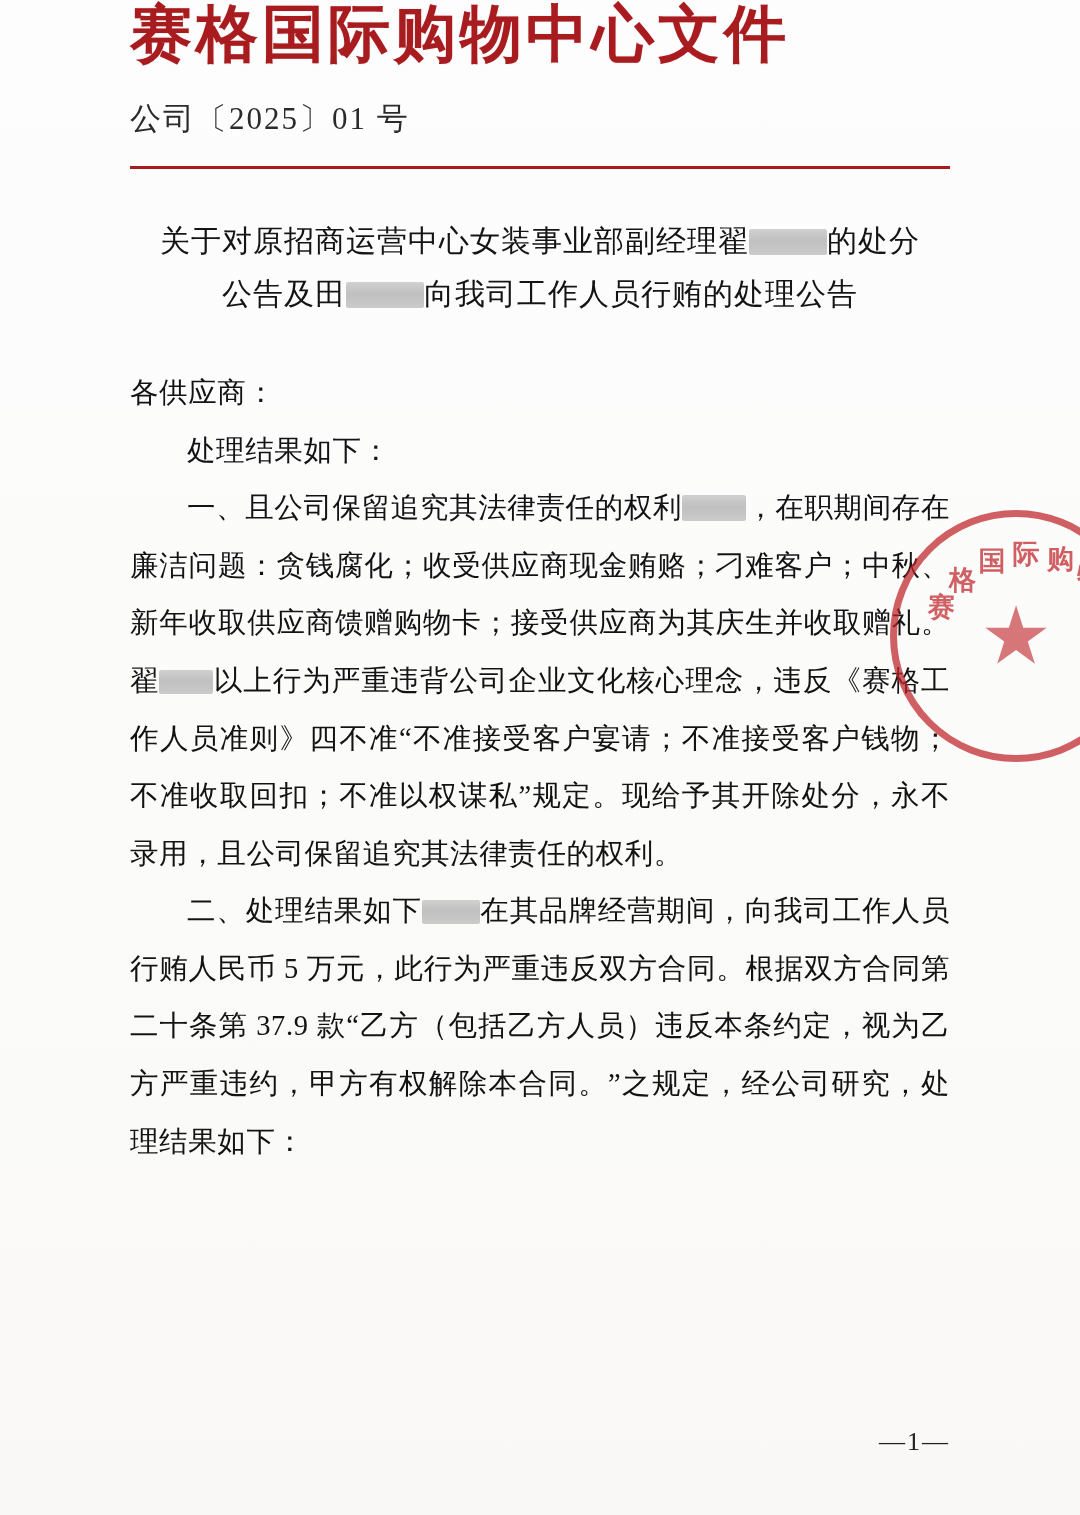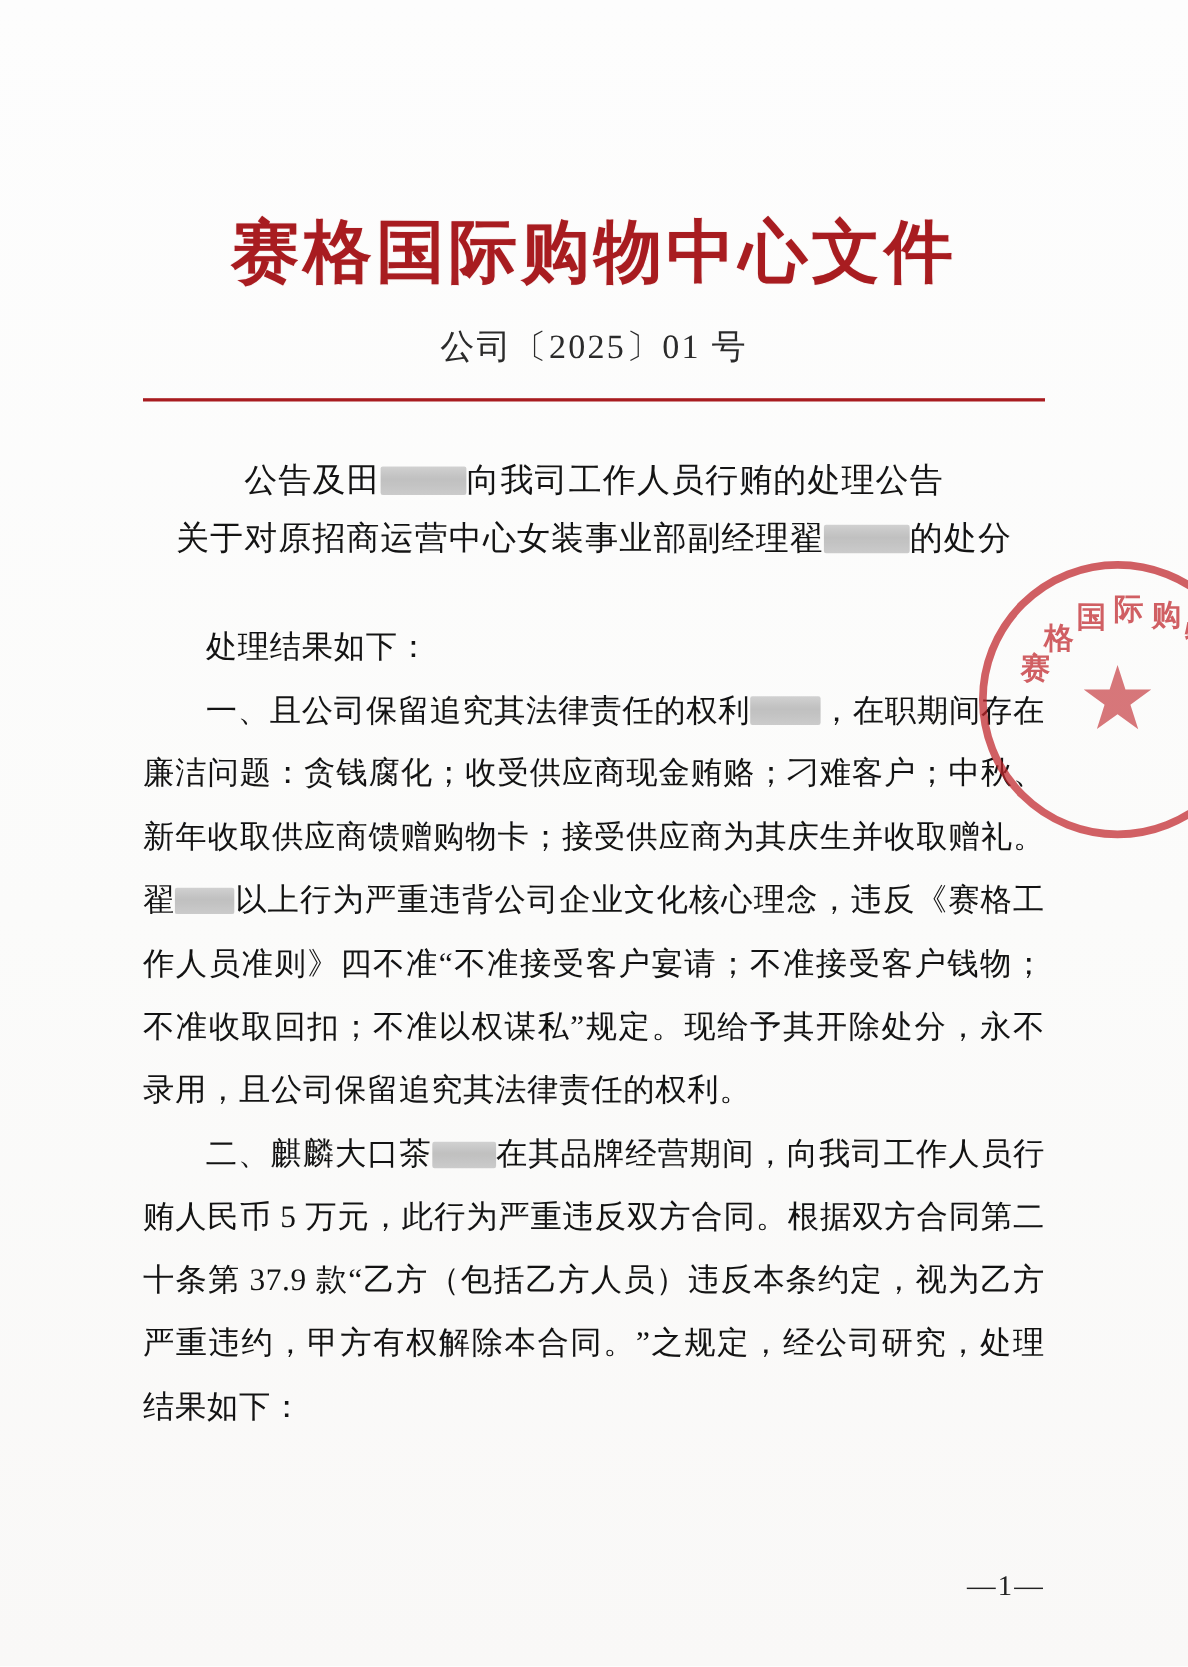--- a/index.html
+++ b/index.html
@@ -25,22 +25,20 @@
 
   .sheet {
     position: absolute;
     left: 0; right: 0; top: 0; bottom: 0;
     padding: 0 130px;
     box-sizing: border-box;
   }
 
   
   .masthead {
-    text-align: center;
-    padding-top: 196px;
   }
   .doc-title {
     font-family: "Liberation Serif", "DejaVu Serif", serif;
     font-size: 62px;
     line-height: 1.1;
     letter-spacing: 4px;
     font-weight: 700;
     color: #a81c20;
     text-shadow: 0 0 1px rgba(168,28,32,0.4);
   }
@@ -157,33 +155,34 @@
   <div class="sheet">
 
     <div class="masthead">
       <div class="doc-title">赛格国际购物中心文件</div>
       <div class="doc-number">公司〔2025〕01 号</div>
     </div>
     <hr class="red-rule">
 
     <div class="subject">
       <span class="line">
+        <span>关于对原招商运营中心女装事业部副经理翟</span><span class="redact w2"></span><span>的处分</span>
+      </span>
+      <span class="line">
         <span>公告及田</span><span class="redact w2"></span><span>向我司工作人员行贿的处理公告</span>
       </span>
-      <span class="line">
-        <span>关于对原招商运营中心女装事业部副经理翟</span><span class="redact w2"></span><span>的处分</span>
-      </span>
     </div>
 
     <div class="body-text">
+      <p>各供应商：</p>
       <p class="indent2">处理结果如下：</p>
 
       <p class="indent2"><span>一、且公司保留追究其法律责任的权利</span><span class="redact w1"></span><span>，在职期间存在廉洁问题：贪钱腐化；收受供应商现金贿赂；刁难客户；中秋、新年收取供应商馈赠购物卡；接受供应商为其庆生并收取赠礼。翟</span><span class="redact w4"></span><span>以上行为严重违背公司企业文化核心理念，违反《赛格工作人员准则》四不准“不准接受客户宴请；不准接受客户钱物；不准收取回扣；不准以权谋私”规定。现给予其开除处分，永不录用，且公司保留追究其法律责任的权利。</span></p>
 
-      <p class="indent2"><span>二、麒麟大口茶</span><span class="redact w3"></span><span>在其品牌经营期间，向我司工作人员行贿人民币 5 万元，此行为严重违反双方合同。根据双方合同第二十条第 37.9 款“乙方（包括乙方人员）违反本条约定，视为乙方严重违约，甲方有权解除本合同。”之规定，经公司研究，处理结果如下：</span></p>
+      <p class="indent2"><span>二、处理结果如下</span><span class="redact w3"></span><span>在其品牌经营期间，向我司工作人员行贿人民币 5 万元，此行为严重违反双方合同。根据双方合同第二十条第 37.9 款“乙方（包括乙方人员）违反本条约定，视为乙方严重违约，甲方有权解除本合同。”之规定，经公司研究，处理结果如下：</span></p>
 
     </div>
 
     <div class="seal">
       <div class="seal-inner"></div>
       <div class="star">★</div>
       <div class="seal-chars">
         <span style="transform:rotate(-62deg) translate(0,-100px) rotate(62deg)">赛</span>
         <span style="transform:rotate(-42deg) translate(0,-100px) rotate(42deg)">格</span>
         <span style="transform:rotate(-22deg) translate(0,-100px) rotate(22deg)">国</span>

